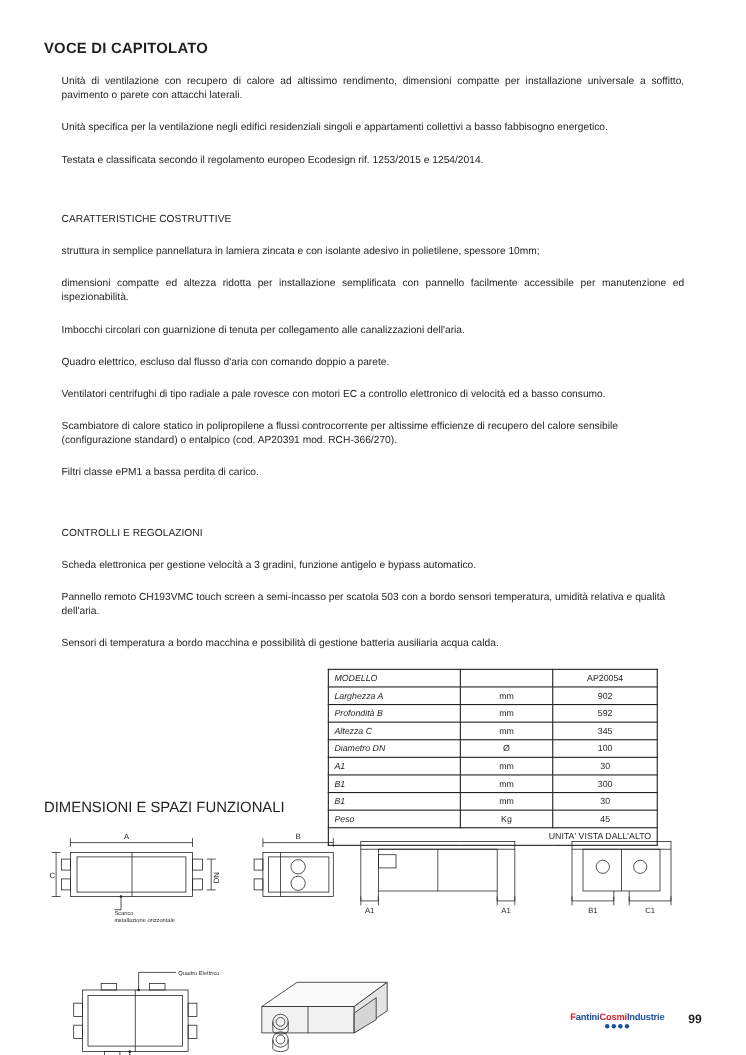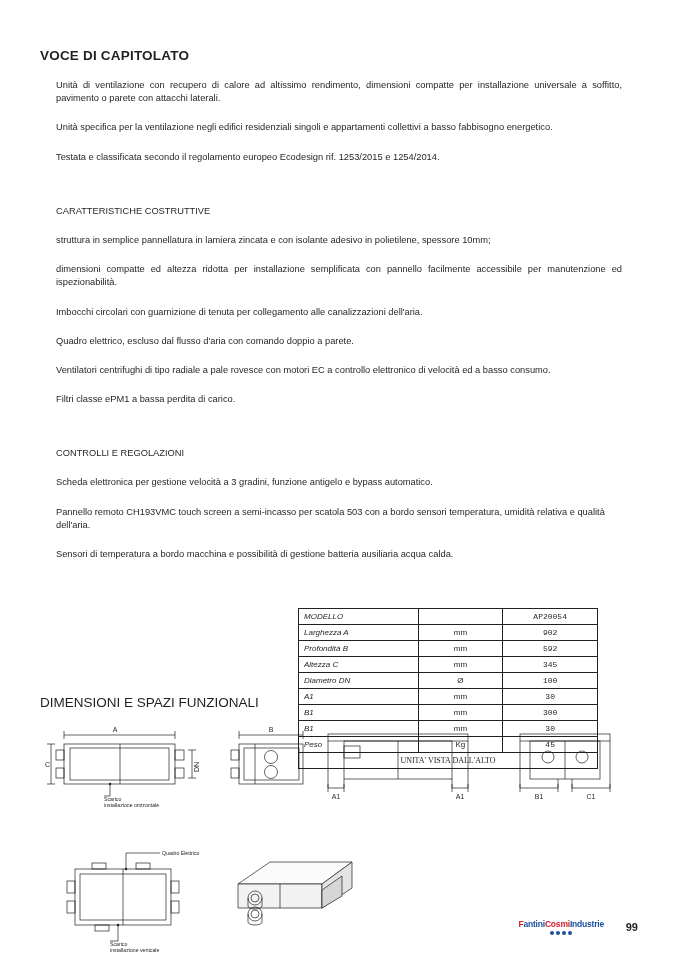--- a/index.html
+++ b/index.html
@@ -10,21 +10,21 @@
     background: #ffffff;
     font-family: "Liberation Sans", sans-serif;
     color: #231f20;
     position: relative;
     overflow: hidden;
   }
   .page {
     position: absolute;
     left: 0; top: 0;
     width: 678px; height: 959px;
-    padding: 40px 40px 0 40px;
+    padding: 28px 40px 0 40px;
   }
 
   h1.section-title {
     font-size: 13.5px;
     font-weight: bold;
     letter-spacing: 0.2px;
     margin: 8px 0 10px 0;
   }
 
   .body-text {
@@ -71,25 +71,24 @@
     font-size: 8px;
   }
   .spec-table td {
     border: 0.6px solid #231f20;
     padding: 2.6px 5px;
     height: 16px;
   }
   .spec-table tr.head td { font-weight: normal; }
   .spec-table td.c1 { width: 120px; text-align: left; font-style: italic; }
   .spec-table td.c2 { width: 85px; text-align: center; }
-  .spec-table td.c3 { width: 95px; text-align: center; font-family: Liberation Mono, monospace; }
+  .spec-table td.c3 { width: 95px; text-align: center; }
   .spec-table td.foot {
-    text-align: center;
+    text-align: right;
     border-top: 0.6px solid #231f20;
-    font-family: Liberation Serif, serif;
   }
 
   
   .footer {
     position: absolute;
     left: 0; right: 0;
     bottom: 18px;
     height: 30px;
   }
   .brand {
@@ -138,20 +137,21 @@
   <p class="body-text nj">Testata e classificata secondo il regolamento europeo Ecodesign  rif. 1253/2015 e 1254/2014.</p>
 
   <div class="gap"></div>
 
   <p class="body-text nj">CARATTERISTICHE COSTRUTTIVE</p>
   <p class="body-text nj">struttura in semplice pannellatura in lamiera zincata e con isolante adesivo in polietilene, spessore 10mm;</p>
   <p class="body-text">dimensioni compatte ed altezza ridotta per installazione semplificata con pannello facilmente accessibile per manutenzione ed ispezionabilità.</p>
   <p class="body-text nj">Imbocchi circolari con guarnizione di tenuta per collegamento alle canalizzazioni dell'aria.</p>
   <p class="body-text nj">Quadro elettrico, escluso dal flusso d'aria con comando doppio a parete.</p>
   <p class="body-text nj">Ventilatori centrifughi di tipo radiale a pale rovesce con motori EC a controllo elettronico di velocità ed a basso consumo.</p>
+  <p class="body-text nj">Scambiatore di calore statico in polipropilene a flussi   controcorrente per altissime efficienze di recupero del calore sensibile (configurazione standard) o entalpico (cod. AP20391 mod. RCH-366/270).</p>
   <p class="body-text nj">Filtri classe ePM1 a bassa perdita di carico.</p>
 
   <div class="gap"></div>
 
   <p class="body-text nj">CONTROLLI E REGOLAZIONI</p>
   <p class="body-text nj">Scheda elettronica per gestione velocità a 3 gradini, funzione antigelo e bypass automatico.</p>
   <p class="body-text nj">Pannello remoto CH193VMC touch screen a semi-incasso per scatola 503 con a bordo sensori temperatura, umidità relativa e qualità dell'aria.</p>
   <p class="body-text nj">Sensori di temperatura a bordo macchina e possibilità di gestione batteria ausiliaria acqua calda.</p>
 
   <div style="height:118px"></div>

